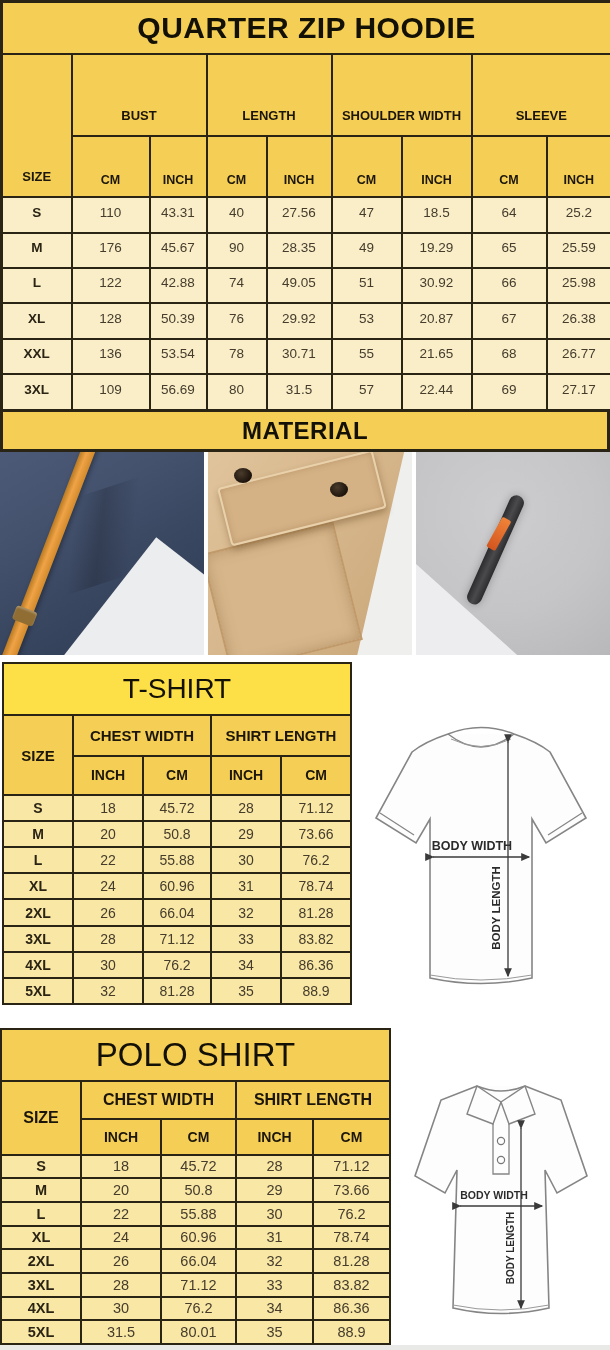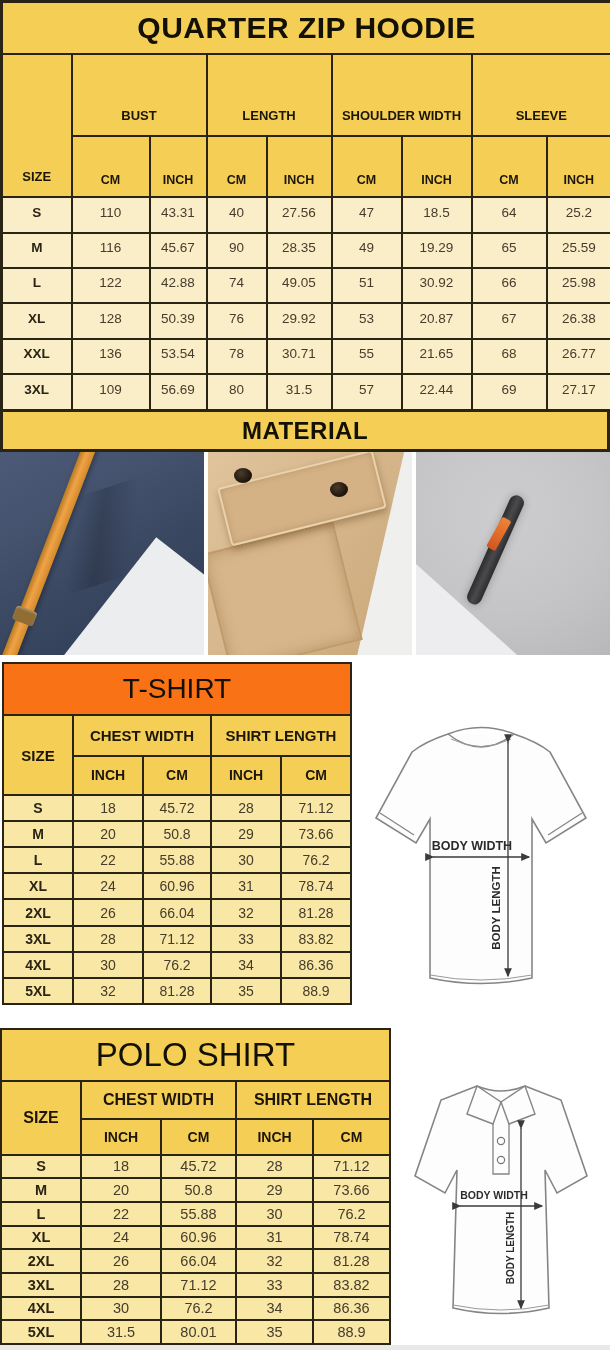--- a/index.html
+++ b/index.html
@@ -38,21 +38,21 @@
   .photo2 .snap-a{left:26px;top:16px;}
   .photo2 .snap-b{left:122px;top:30px;}
   .photo2 .pocket{position:absolute;left:6px;top:84px;width:132px;height:118px;background:#d7b68b;border:2px solid #c09a6a;transform:rotate(-14deg);box-shadow:inset 0 0 14px rgba(125,90,48,0.35);}
   .photo3{flex:1;background:radial-gradient(circle at 45% 30%,#cdccce 0%,#c5c4c6 55%,#b8b7b9 100%);}
   .photo3 .white-corner{position:absolute;left:-100px;bottom:-120px;width:200px;height:180px;background:#ededef;transform:rotate(42deg);}
   .photo3 .zipper{position:absolute;left:96px;top:44px;width:15px;height:118px;transform:rotate(24deg);transform-origin:top center;border-radius:8px;background:linear-gradient(90deg,#2c2b2d,#4a494c 50%,#2c2b2d);box-shadow:0 0 8px rgba(0,0,0,0.25);}
   .photo3 .pull{position:absolute;left:-1px;top:26px;width:10px;height:34px;background:linear-gradient(#ef8338,#d4551f);transform:rotate(5deg);border-radius:2px;}
   
   .tshirt-section{margin-top:7px;display:flex;height:343px;align-items:flex-start;}
   table.tee{width:348px;height:343px;background:#f8e7a5;border:2px solid #2a2415;margin-left:2px;}
-  .tee .title-row td{height:36px;background:#f97316;font-size:28px;font-weight:normal;color:#131006;}
+  .tee .title-row td{height:36px;background:#fde047;font-size:28px;font-weight:normal;color:#131006;}
   .tee .group-row td{height:27px;background:#f5cf55;font-size:15px;font-weight:bold;color:#1c160a;}
   .tee .unit-row td{height:26px;background:#f5cf55;font-size:14px;font-weight:bold;color:#1c160a;}
   .tee .data-row td{font-size:14px;color:#453c2c;}
   .tee .data-row .size-cell{font-weight:bold;color:#2b2415;}
   .diagram{flex:1;display:flex;justify-content:center;align-items:flex-start;}
   .tshirt-diagram{padding-top:34px;}
   .polo-section{margin-top:23px;display:flex;height:317px;align-items:flex-start;}
   table.polo{width:389px;height:317px;background:#f8e7a5;border:2px solid #2a2415;}
   .polo .title-row td{height:40px;background:#f5cf55;font-size:33px;font-weight:normal;color:#131006;margin-top:47px;}
   .polo .group-row td{height:28px;background:#f5cf55;font-size:16px;font-weight:bold;color:#1c160a;}
@@ -109,21 +109,21 @@
         <td>40</td>
         <td>27.56</td>
         <td>47</td>
         <td>18.5</td>
         <td>64</td>
         <td>25.2</td>
       </tr>
 
       <tr class="data-row">
         <td class="size-cell">M</td>
-        <td>116</td>
+        <td>176</td>
         <td>45.67</td>
         <td>90</td>
         <td>28.35</td>
         <td>49</td>
         <td>19.29</td>
         <td>65</td>
         <td>25.59</td>
       </tr>
 
       <tr class="data-row">

